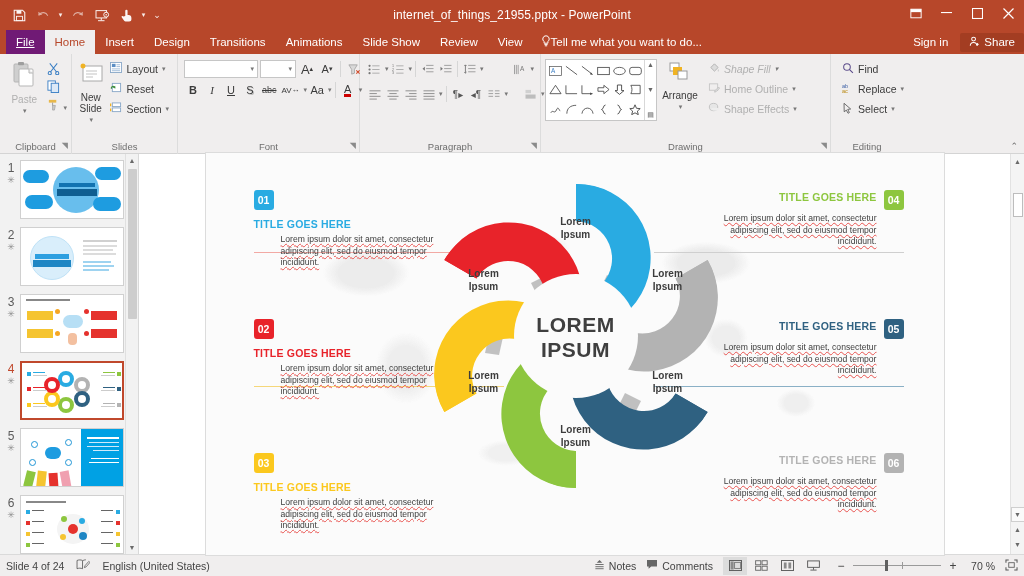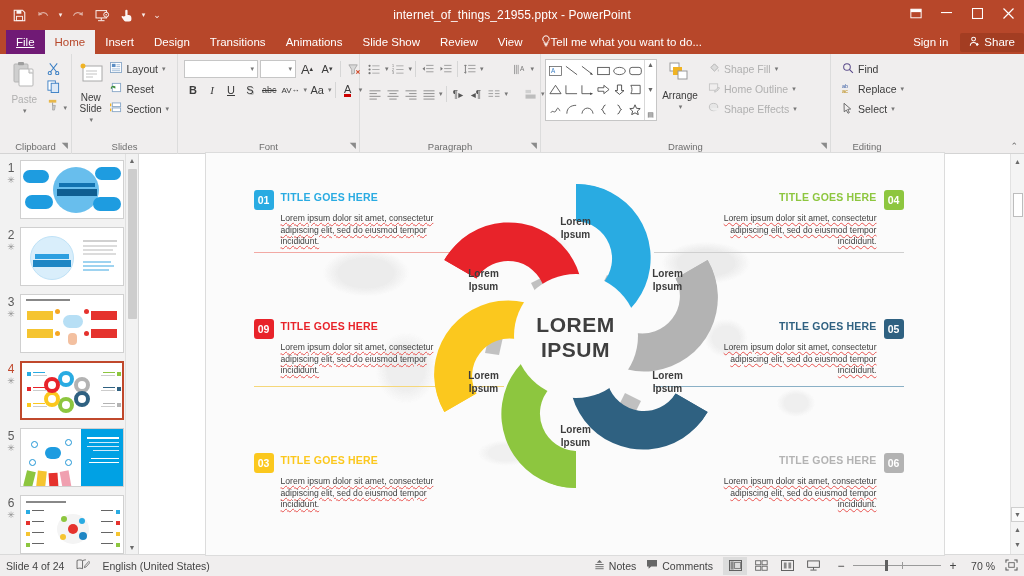--- a/index.html
+++ b/index.html
@@ -215,21 +215,21 @@
   }
   .sq{
     text-decoration:underline;
     text-decoration-style:wavy;
     text-decoration-color:#e8534f;
     text-decoration-thickness:1px;
   }
   .divider{position:absolute;height:1px;}
 
   
-  .left .head{flex-direction:row;}
+  .left .head{flex-direction:column;}
   .left .sbody{text-align:left;}
   
   .right .head{flex-direction:row-reverse;}
   .right .stitle{text-align:right;width:100%;}
   .right .sbody{text-align:right;}
 
   .centerlbl{
     position:absolute;text-align:center;font-size:10px;color:#3c3c3c;line-height:13px;font-weight:bold;
   }
   .hubtext{
@@ -697,21 +697,21 @@
                 <rect x="6" y="6" width="9" height="8" fill="#f0b323"></rect>
                 <rect x="11" y="10" width="9" height="8" fill="#fff" stroke="#9a9a9a"></rect>
               </svg>
           </span>
           <span>Arrange</span>
           <span class="cr">▾</span>
         </div>
 
 
         <div class="smallcol">
-          <div class="smallbtn" style="color:#b0b0b0;">
+          <div class="smallbtn" style="color:#b0b0b0;font-style:italic;">
             <span class="gly">
               <svg width="12" height="11" viewBox="0 0 13 12">
                   <path d="M3 6 7 2l4 4-4 4z" fill="#dcdcdc" stroke="#b0b0b0"></path>
                   <path d="M11 7.5c1 1.4 1.4 2.2.6 2.8-.8.5-1.6-.3-.6-2.8z" fill="#cfcfcf"></path>
                 </svg>
             </span>
             <span>Shape Fill</span>
             <span class="cr">▾</span>
           </div>
           <div class="smallbtn" style="color:#b0b0b0;">
@@ -1032,21 +1032,21 @@
             <div class="numbox" style="background:#29ABE2;">01</div>
             <div class="stitle" style="color:#29ABE2;">TITLE GOES HERE</div>
           </div>
           <div class="sbody" style="padding-left:27px;">
             <span class="sq">Lorem ipsum dolor sit amet, consectetur adipiscing elit, sed do eiusmod tempor incididunt.</span>
           </div>
         </div>
 
         <div class="sideitem left" style="left:48px;top:166px;">
           <div class="head">
-            <div class="numbox" style="background:#E8232A;">09</div>
+            <div class="numbox" style="background:#E8232A;">02</div>
             <div class="stitle" style="color:#E8232A;">TITLE GOES HERE</div>
           </div>
           <div class="sbody" style="padding-left:27px;">
             <span class="sq">Lorem ipsum dolor sit amet, consectetur adipiscing elit, sed do eiusmod tempor incididunt.</span>
           </div>
         </div>
 
         <div class="sideitem left" style="left:48px;top:300px;">
           <div class="head">
             <div class="numbox" style="background:#FBC81E;">03</div>

